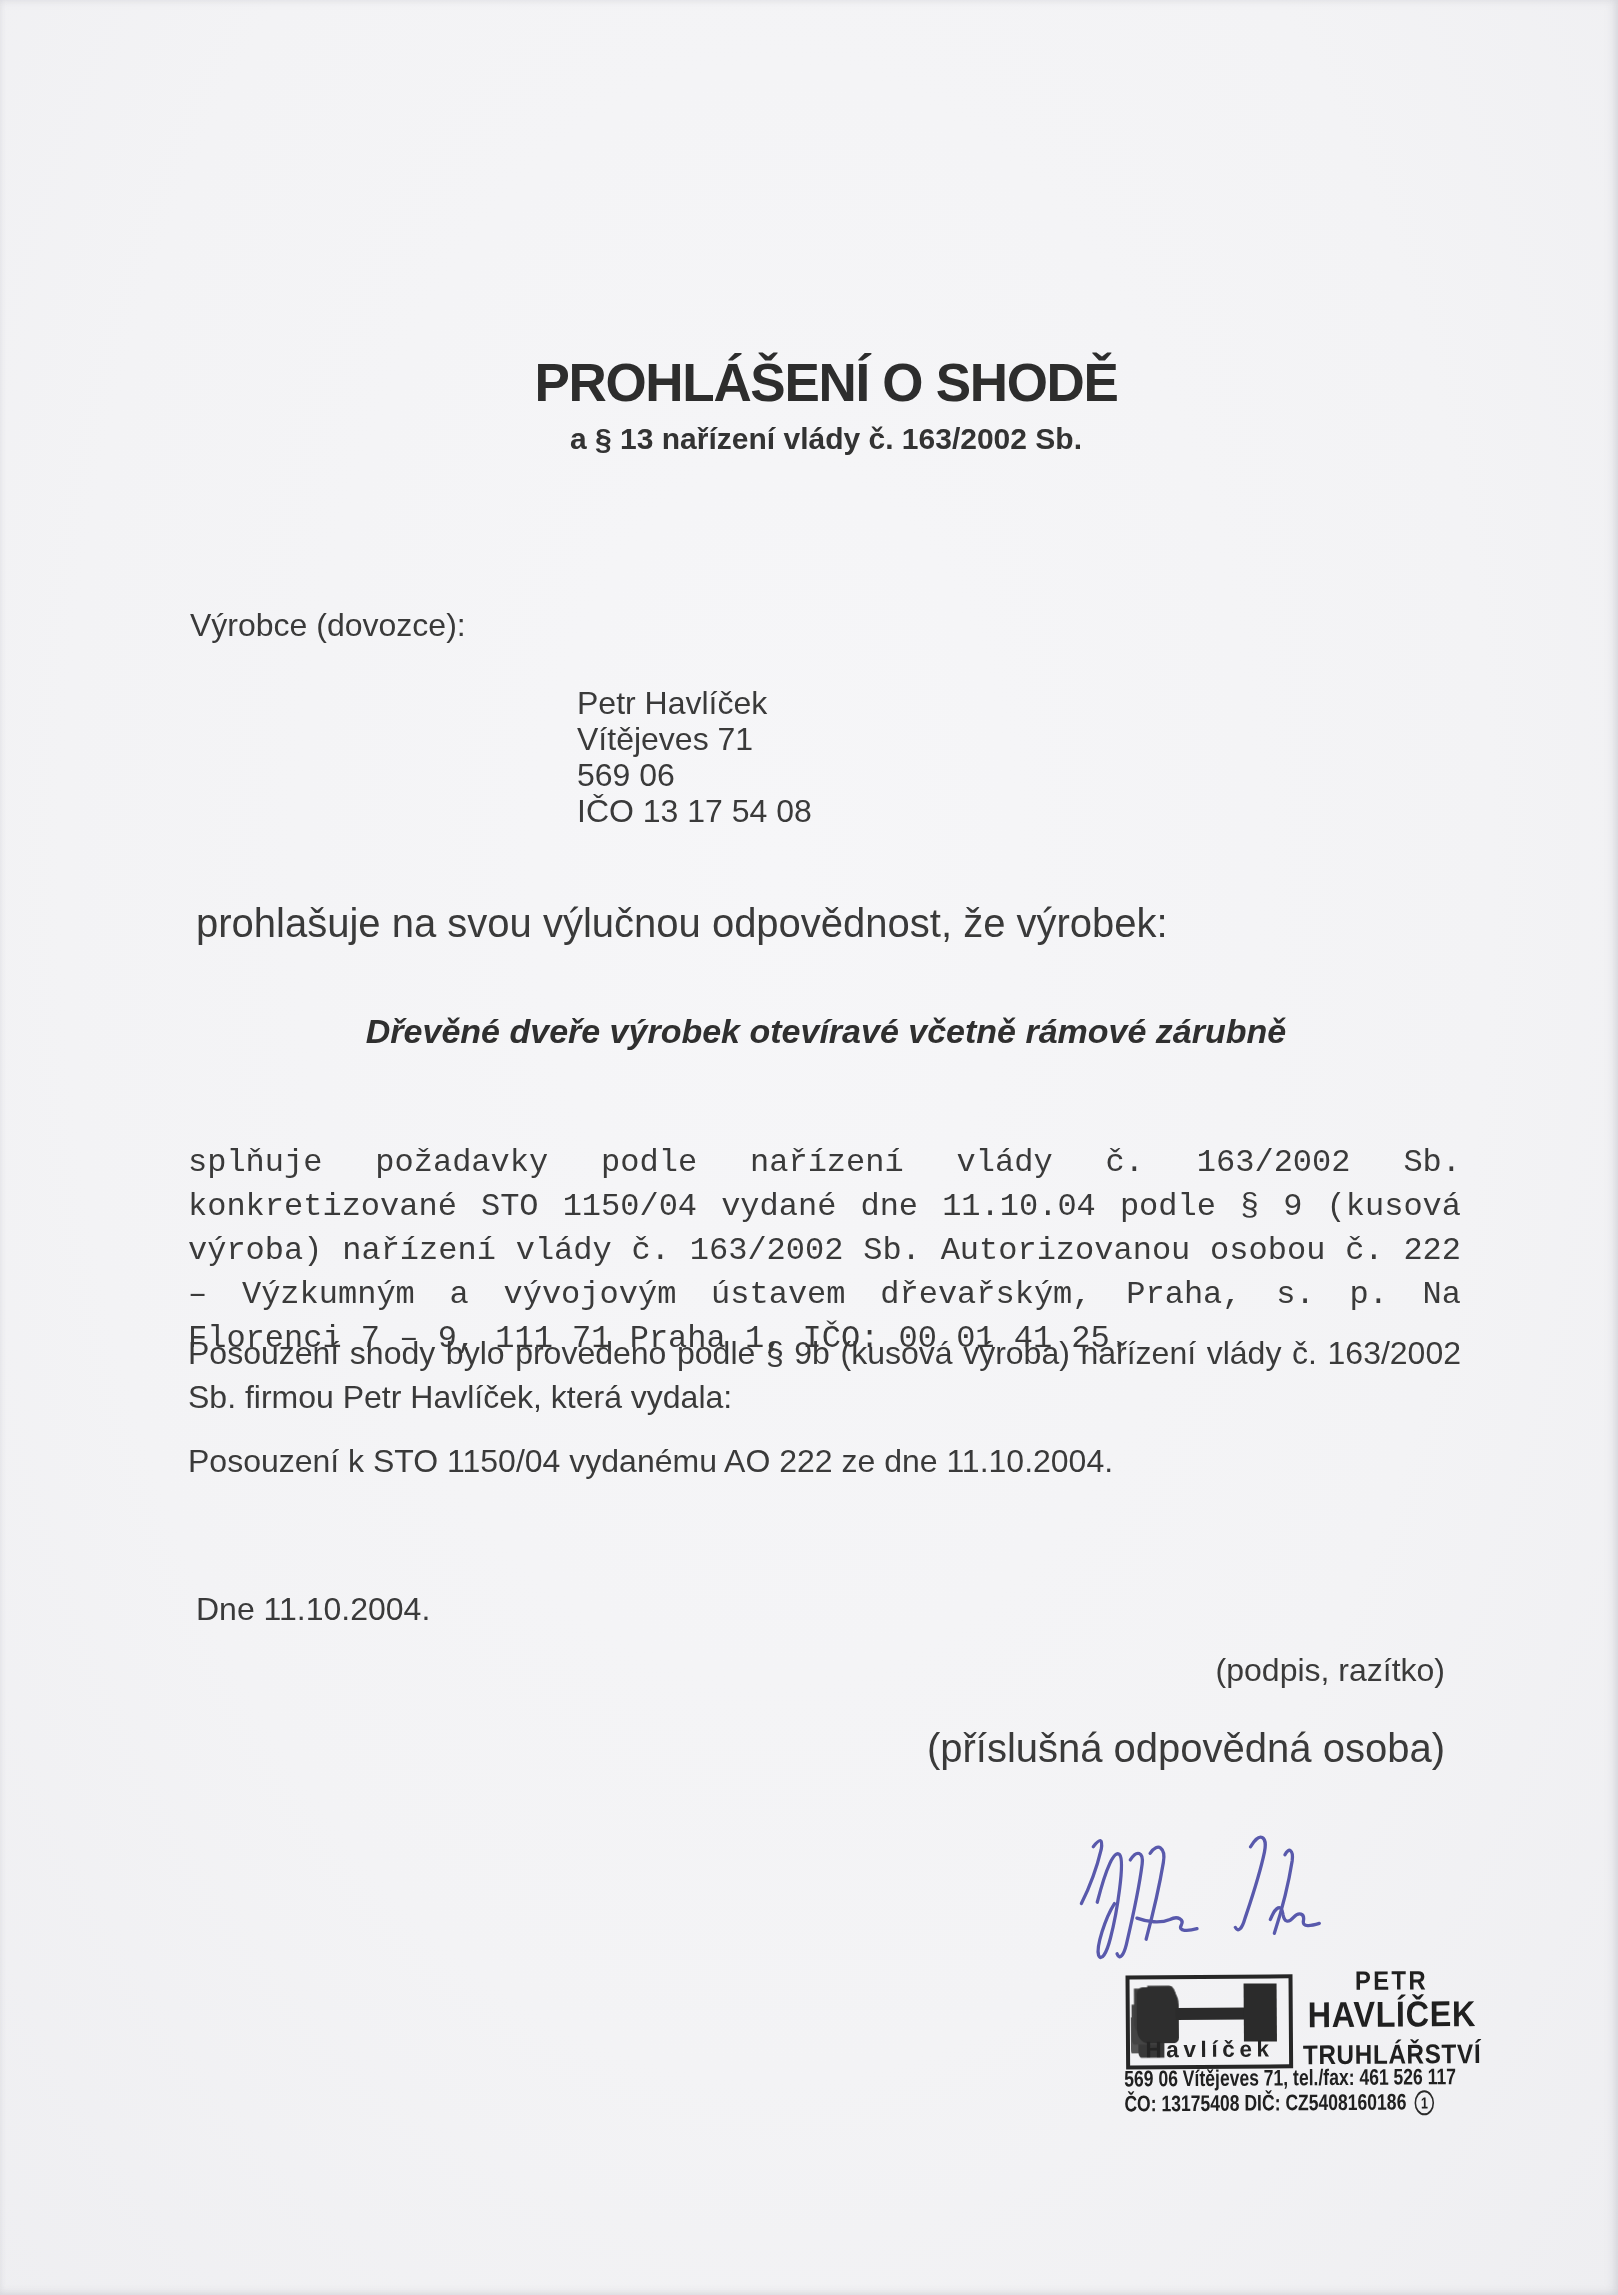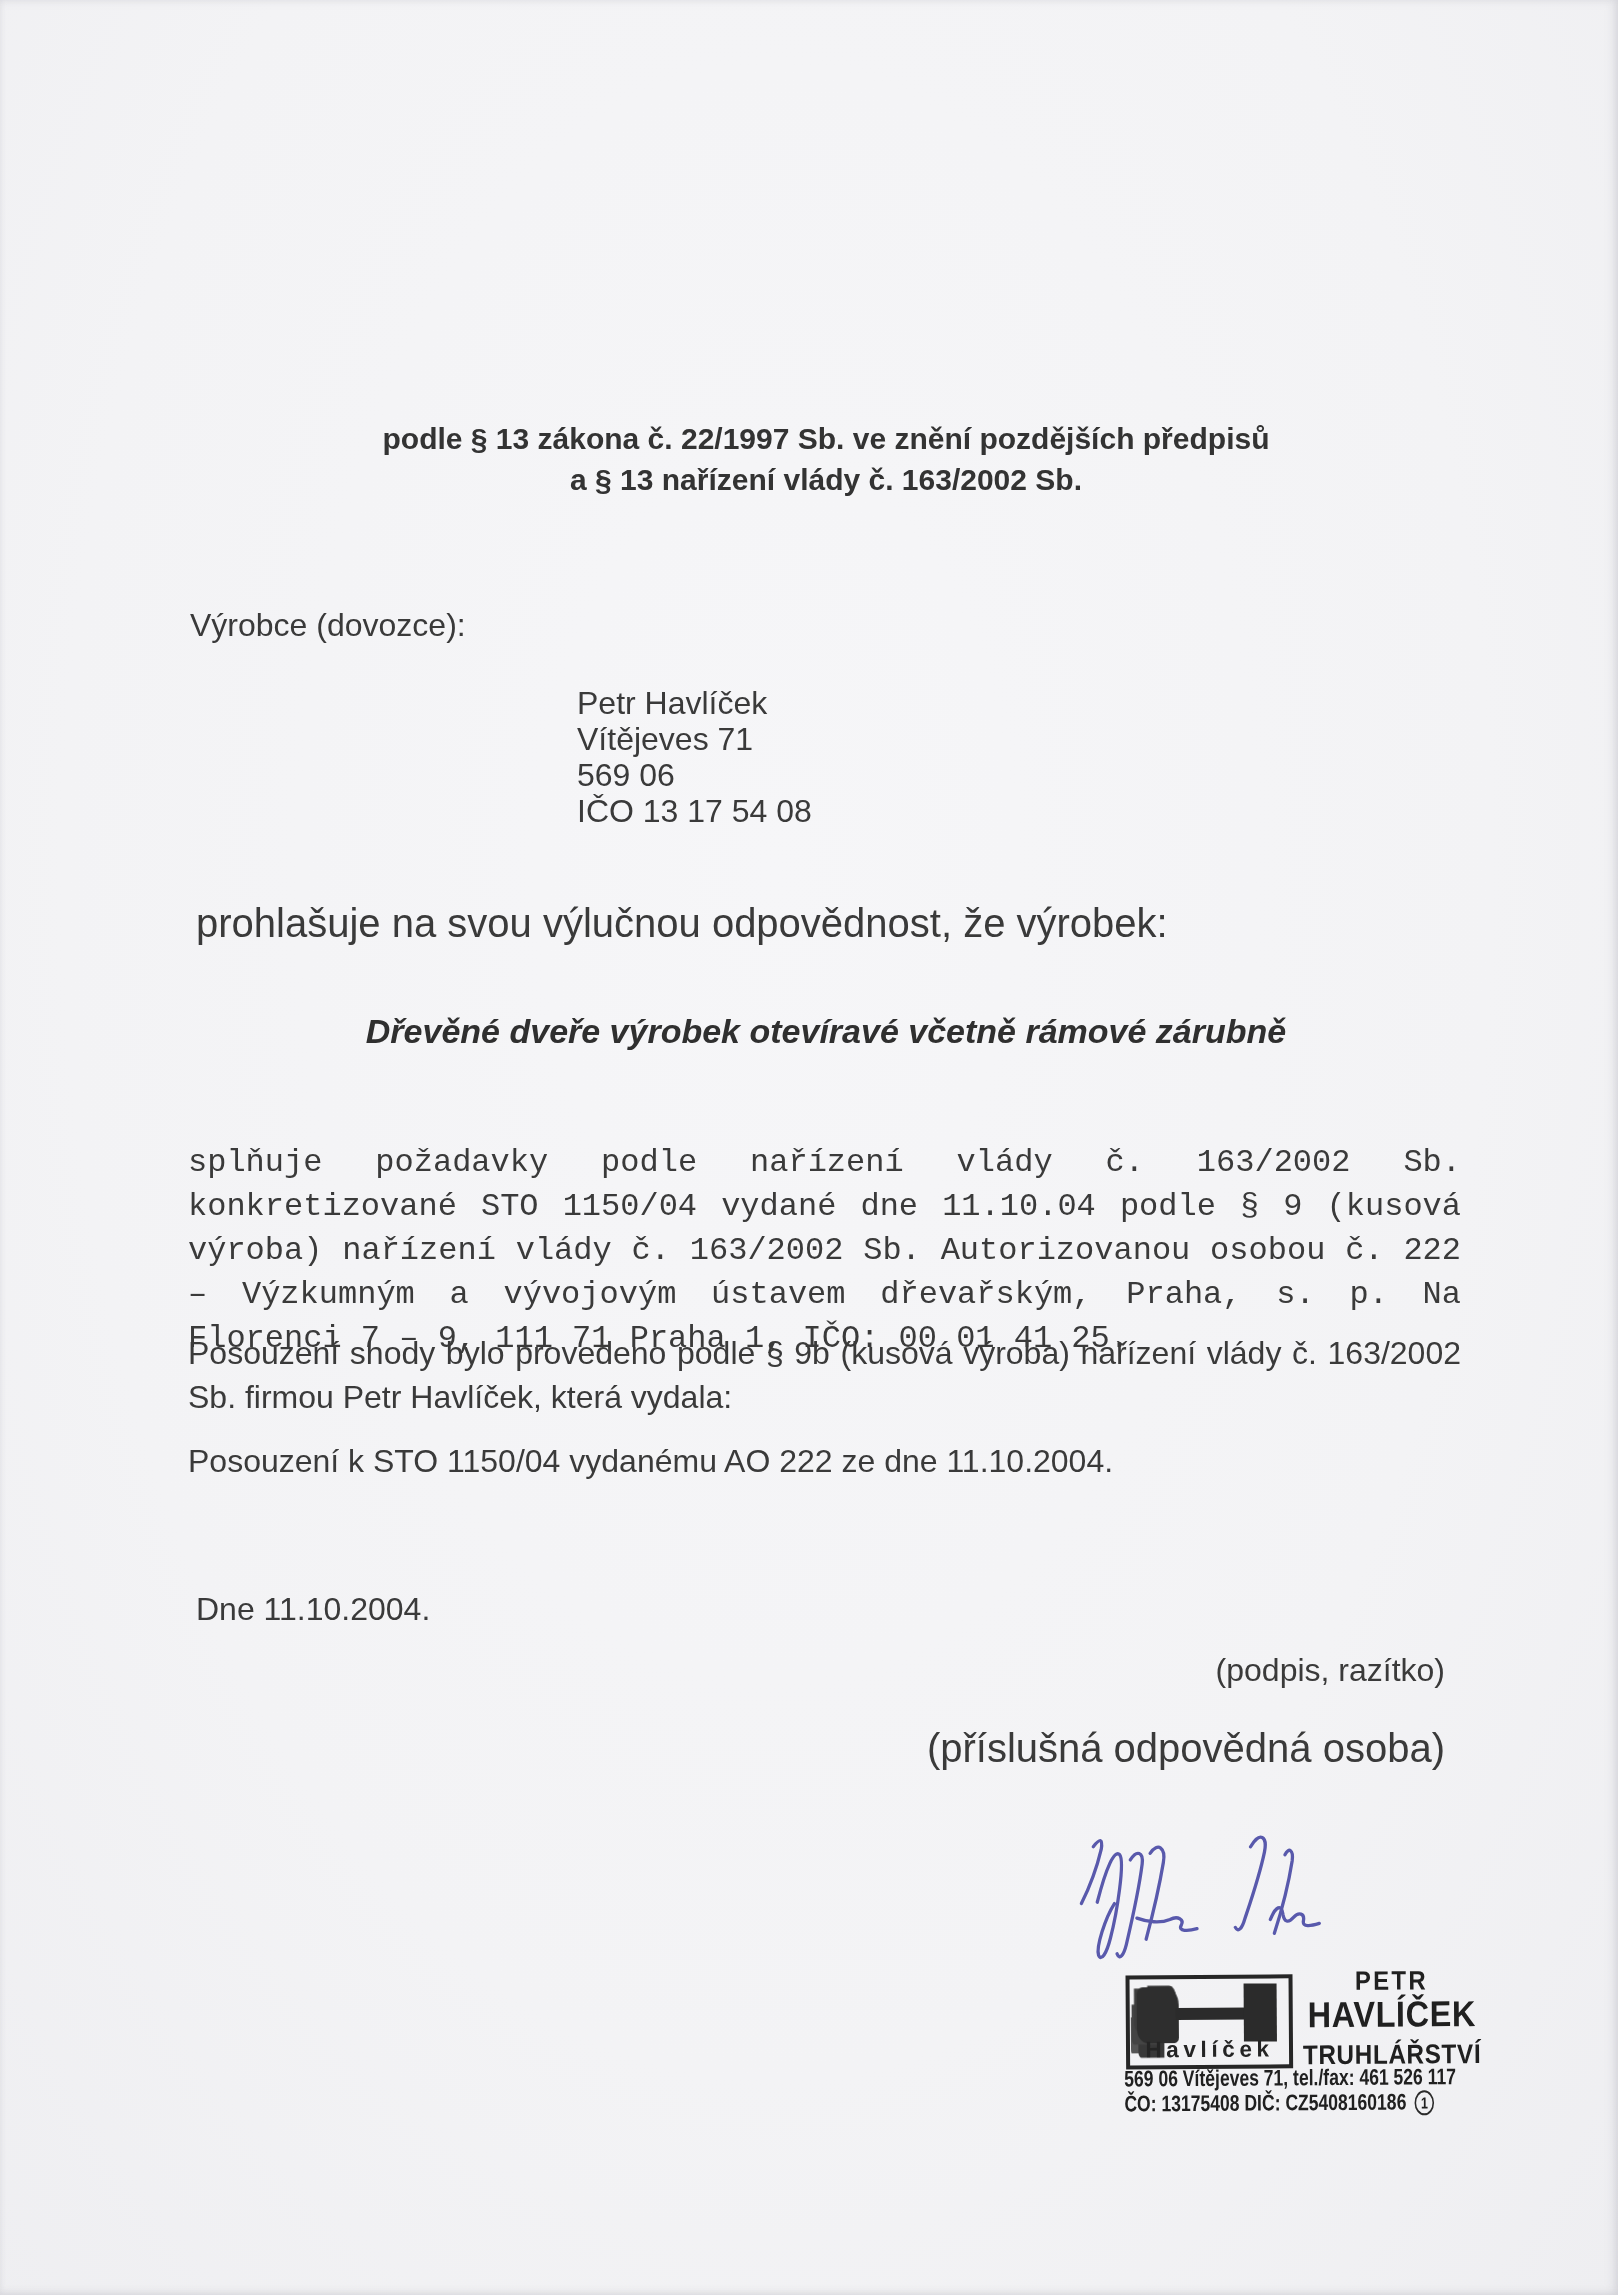--- a/index.html
+++ b/index.html
@@ -112,23 +112,23 @@
   .page::after {
     content:""; position:absolute; inset:0; pointer-events:none;
     box-shadow: inset -4px 0 9.3px rgba(160,160,170,0.25), inset 0 -2.6px 6.6px rgba(160,160,170,0.15);
   }
 </style>
 </head>
 <body>
 
 <div class="page">
 
+  <div class="abs title">PROHLÁŠENÍ O SHODĚ</div>
 
   <div class="abs subtitle">
-    <div>podle § 13 zákona č. 22/1997 Sb. ve znění pozdějších předpisů</div>
     <div>a § 13 nařízení vlády č. 163/2002 Sb.</div>
   </div>
 
   <div class="abs producer-label">Výrobce (dovozce):</div>
 
   <div class="abs producer-block">
     <div>Petr Havlíček</div>
     <div>Vítějeves 71</div>
     <div>569 06</div>
     <div>IČO 13 17 54 08</div>

